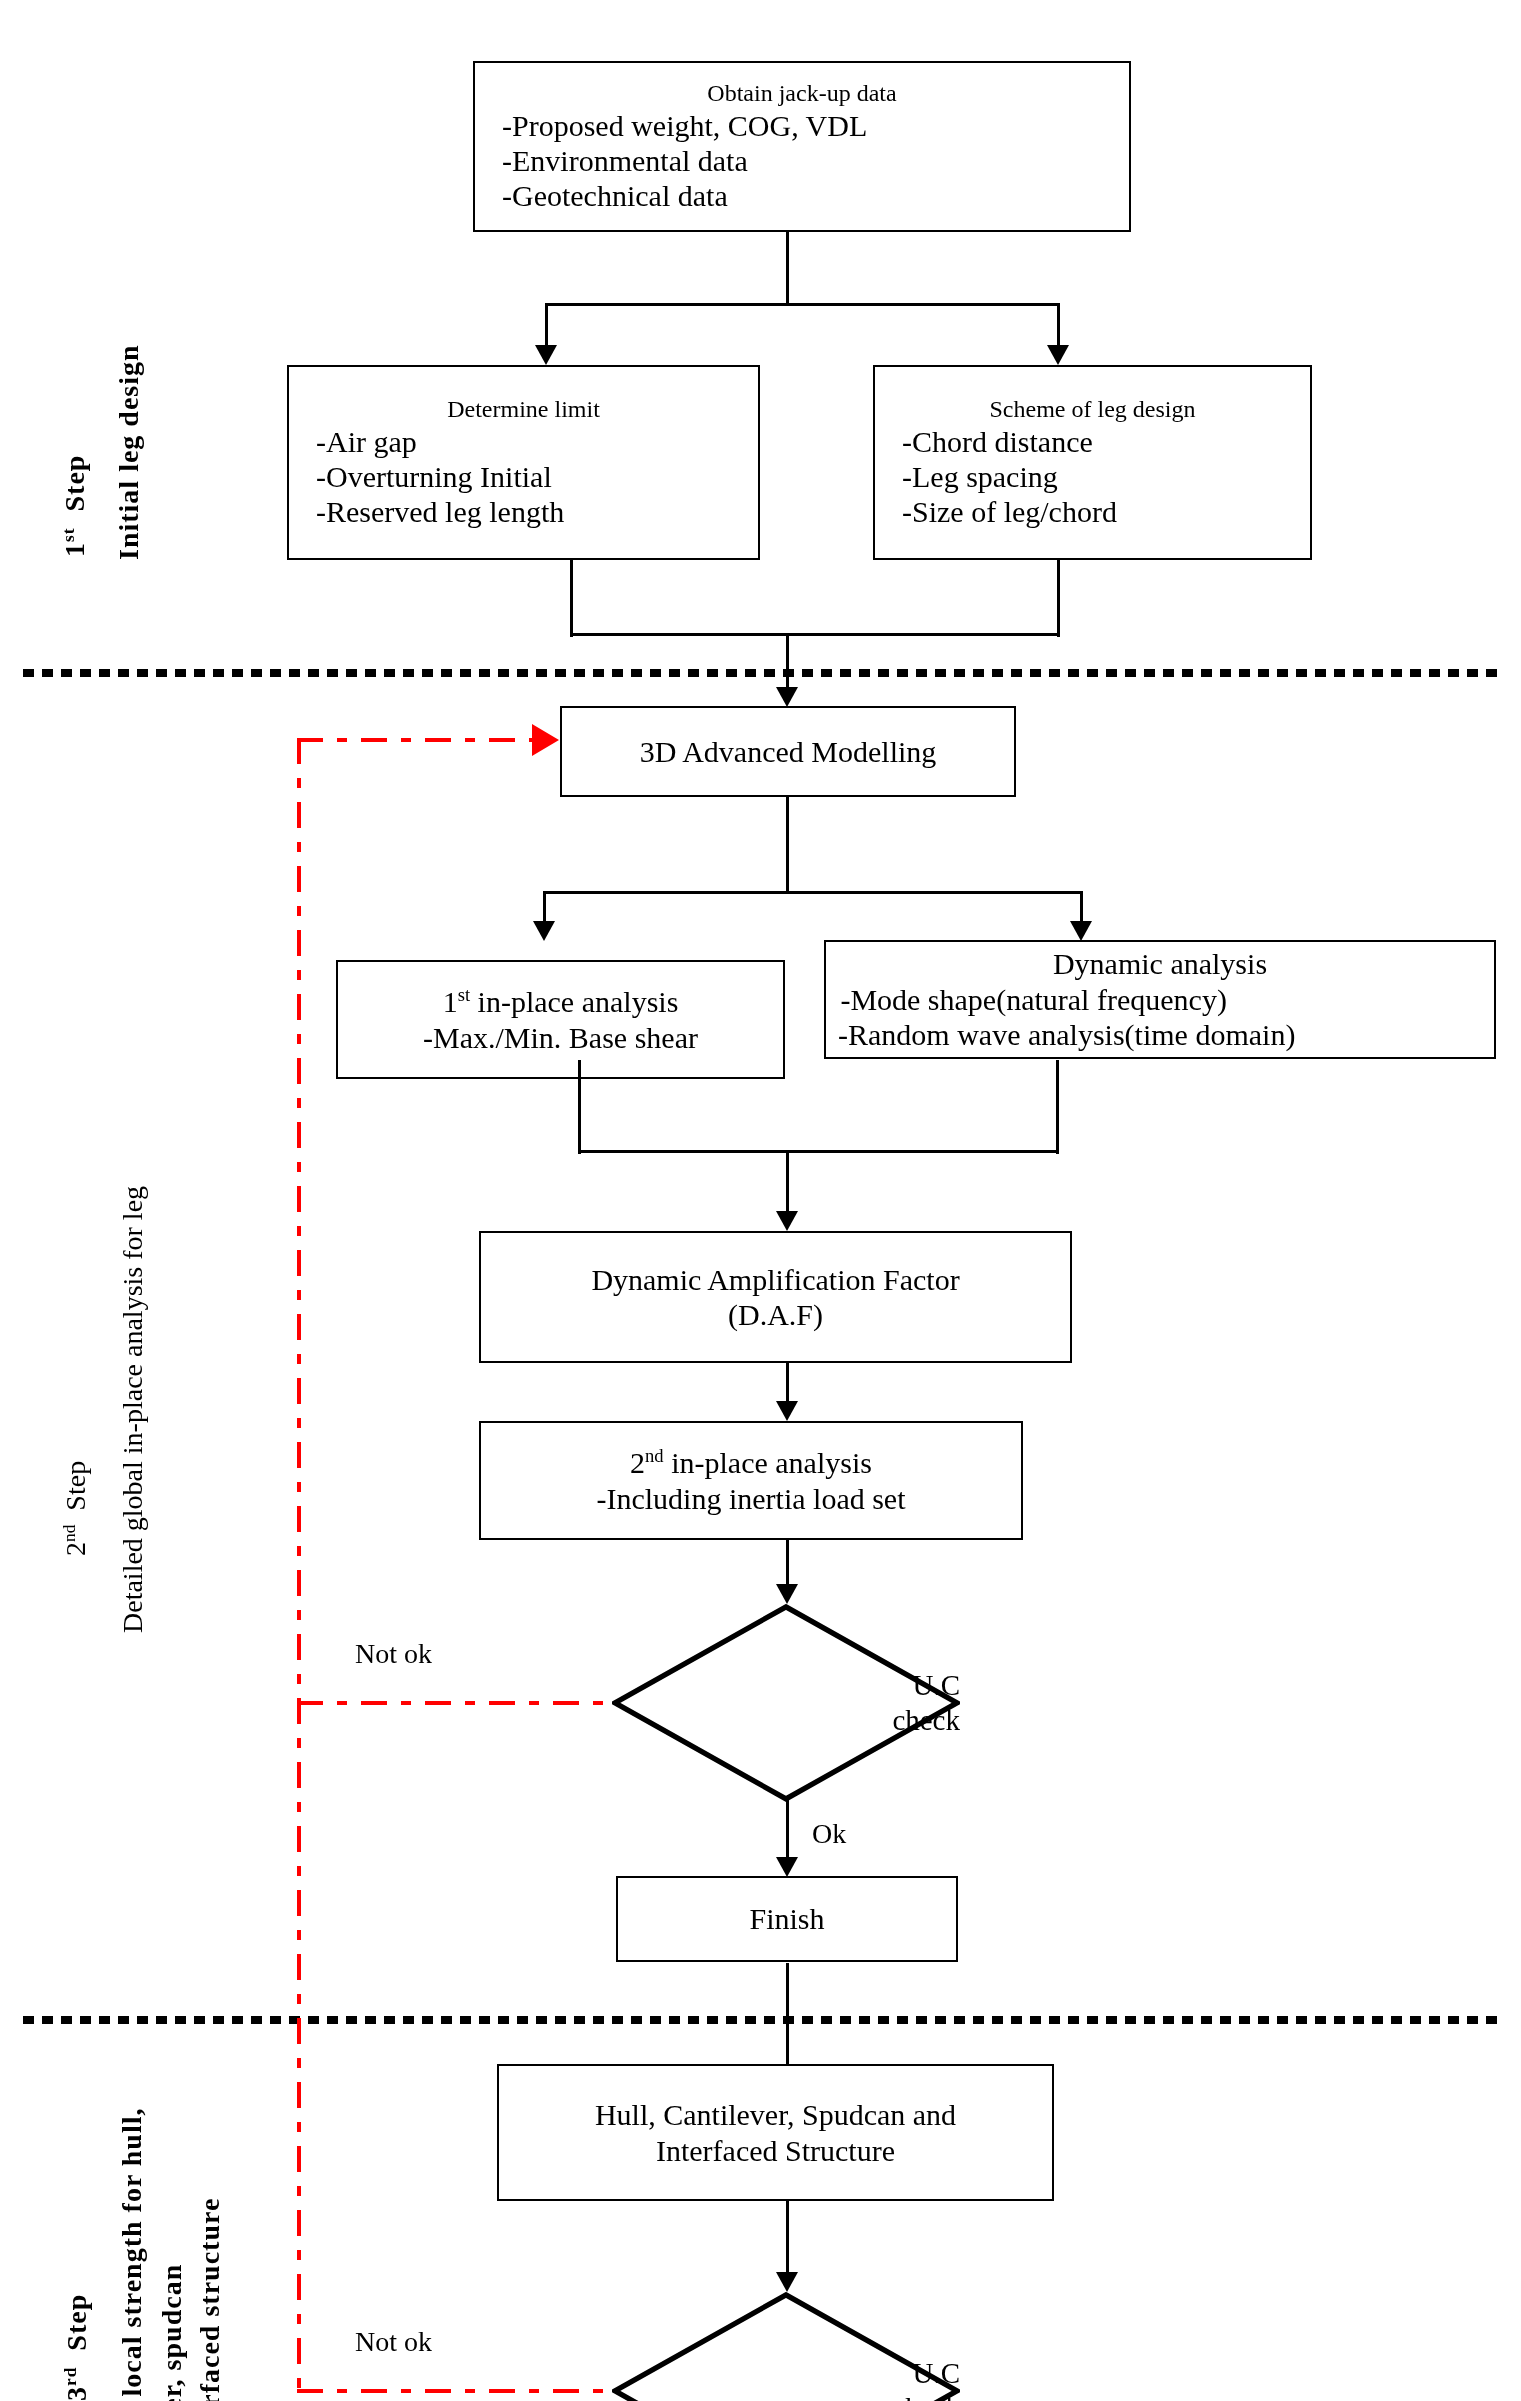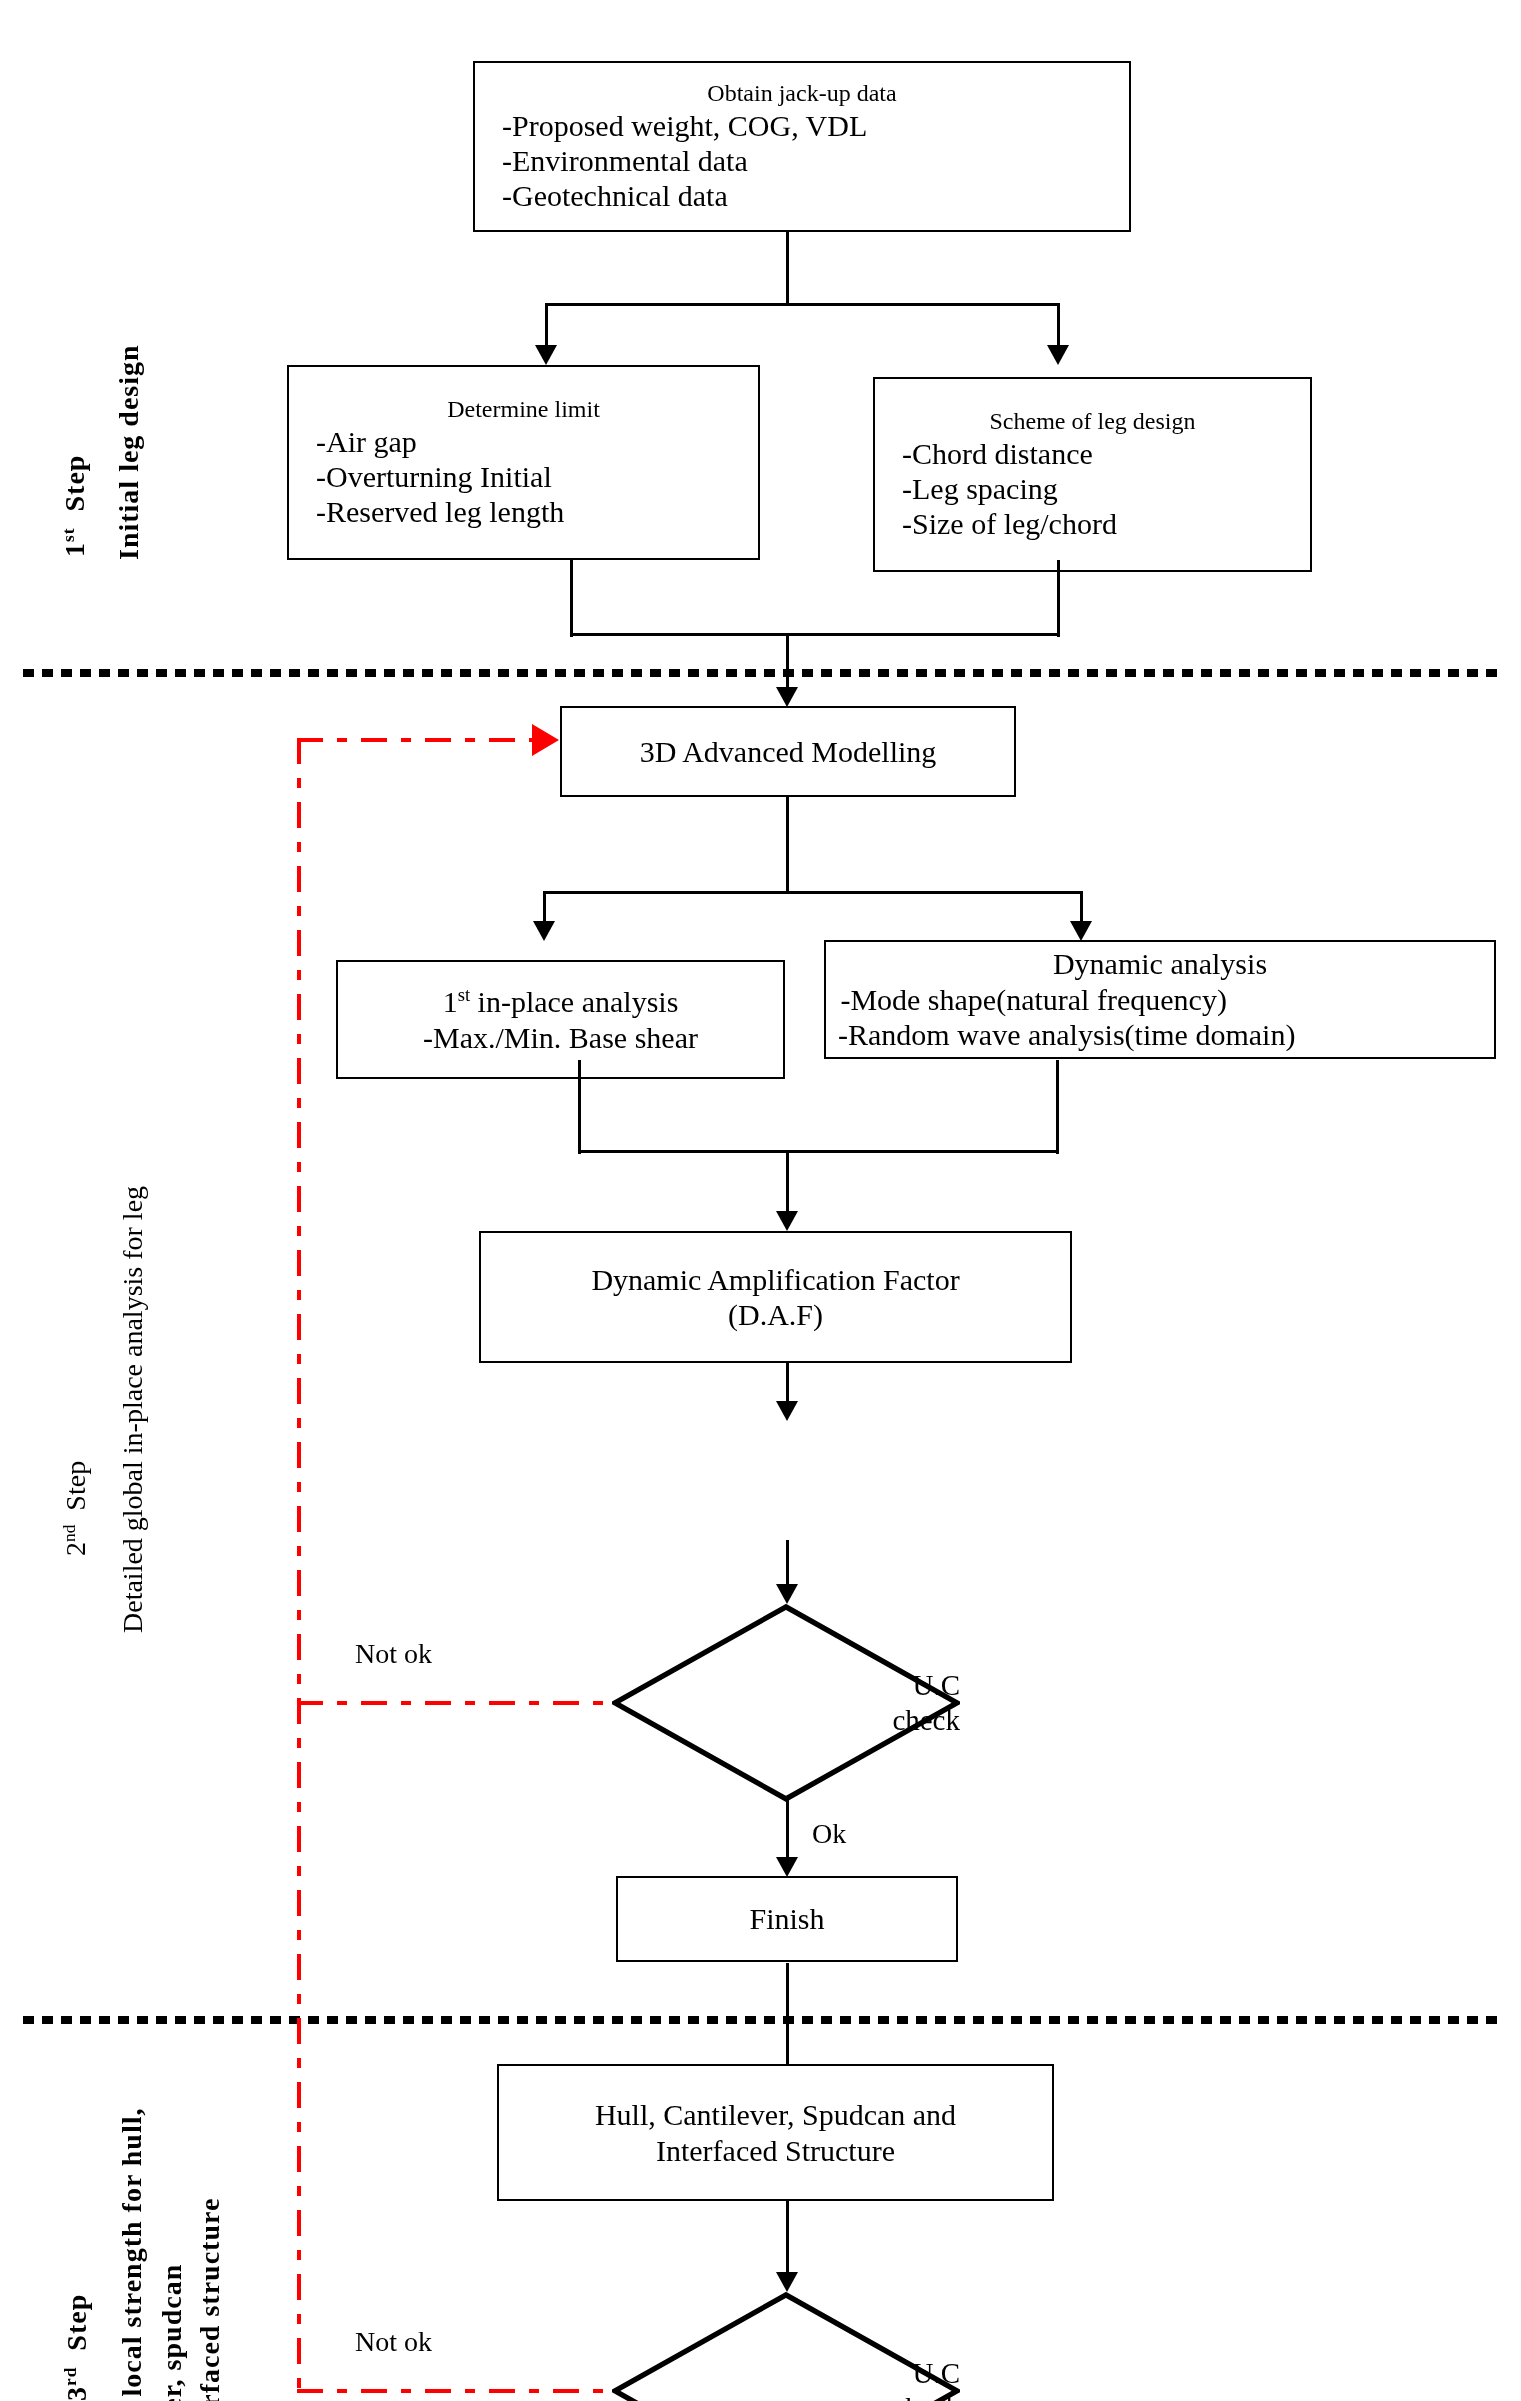--- a/index.html
+++ b/index.html
@@ -129,21 +129,21 @@
   <div class="vline" style="left:1057px; top:303px; height:48px;"></div>
   <div class="arrowhead" style="left:1047px; top:345px;"></div>
 
   <div class="box" style="left:287px; top:365px; width:473px; height:195px;">
     <div class="ttl">Determine limit</div>
     <div class="li">-Air gap</div>
     <div class="li">-Overturning Initial</div>
     <div class="li">-Reserved leg length</div>
   </div>
 
-  <div class="box" style="left:873px; top:365px; width:439px; height:195px;margin-top:12px;">
+  <div class="box" style="left:873px; top:365px; width:439px; height:195px;">
     <div class="ttl">Scheme of leg design</div>
     <div class="li">-Chord distance</div>
     <div class="li">-Leg spacing</div>
     <div class="li">-Size of leg/chord</div>
   </div>
 
   <div class="vline" style="left:570px; top:560px; height:77px;"></div>
   <div class="vline" style="left:1057px; top:560px; height:77px;"></div>
   <div class="hline" style="left:570px; top:633px; width:490px;"></div>
   <div class="vline" style="left:786px; top:633px; height:62px;"></div>
@@ -182,20 +182,26 @@
   <div class="arrowhead" style="left:776px; top:1211px;"></div>
 
   <div class="box" style="left:479px; top:1231px; width:593px; height:132px;">
     <div class="ctr">Dynamic Amplification Factor</div>
     <div class="ctr">(D.A.F)</div>
   </div>
 
   <div class="vline" style="left:786px; top:1363px; height:47px;"></div>
   <div class="arrowhead" style="left:776px; top:1401px;"></div>
 
+  <div class="box" style="left:479px; top:1421px; width:544px; height:119px;">
+    <div class="ctr">
+      <span>2</span><sup>nd</sup><span> in-place analysis</span>
+    </div>
+    <div class="ctr">-Including inertia load set</div>
+  </div>
 
   <div class="vline" style="left:786px; top:1540px; height:53px;"></div>
   <div class="arrowhead" style="left:776px; top:1584px;"></div>
 
   <div class="diamond" style="left:612px; top:1604px; width:348px; height:198px;">
     <svg class="shape" viewBox="0 0 725 412" preserveAspectRatio="none">
       <polygon points="362.5,6 719,206 362.5,406 6,206" fill="#ffffff" stroke="#000000" stroke-width="11"></polygon>
     </svg>
     <div class="lbl">
       <span>U.C</span>

